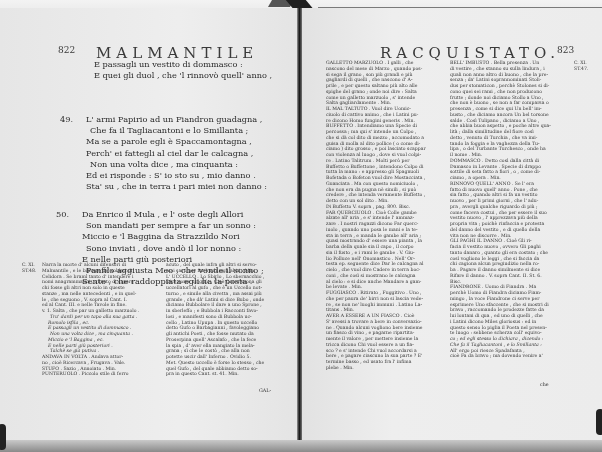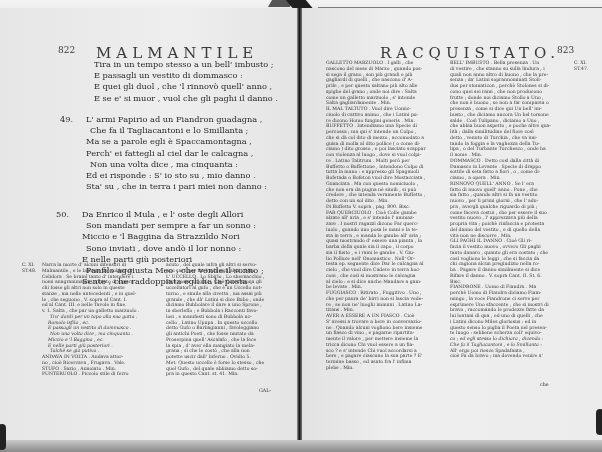--- a/index.html
+++ b/index.html
@@ -47,24 +47,22 @@
 
   <div class="page page-left"></div>
   <div class="page page-right"></div>
   <div class="gutter"></div>
 
   <div class="page-num" style="left:58px;">822</div>
   <div class="running-head" style="left:96px;">MALMANTILE</div>
 
   <div class="verse" style="left:94px; top:59px; width:190px;">
     <div class="stanza" style="top:0;">
-      <span class="line">Tira in un tempo stesso a un bell' imbusto ;</span>
       <span class="line">E passagli un vestito di dommasco :</span>
       <span class="line">E quei gli duol , che 'l rinnovò quell' anno ,</span>
-      <span class="line">E se e' si muor , vuol che gli paghi il danno .</span>
     </div>
     <div class="stanza" style="top:55px; left:-8px;">
       <span class="stanza-num">49.</span>
       <span class="line">L' armi Papirio ad un Fiandron guadagna ,</span>
       <span class="line indent">Che fa il Tagliacantoni e lo Smillanta ;</span>
       <span class="line">Ma se a parole egli è Spaccamontagna ,</span>
       <span class="line">Perch' ei fattegli al ciel dar le calcagna ,</span>
       <span class="line indent">Non una volta dice , ma cinquanta :</span>
       <span class="line">Ed ei risponde : S' io sto su , mio danno .</span>
       <span class="line">Sta' su , che in terra i pari miei non danno :</span>

